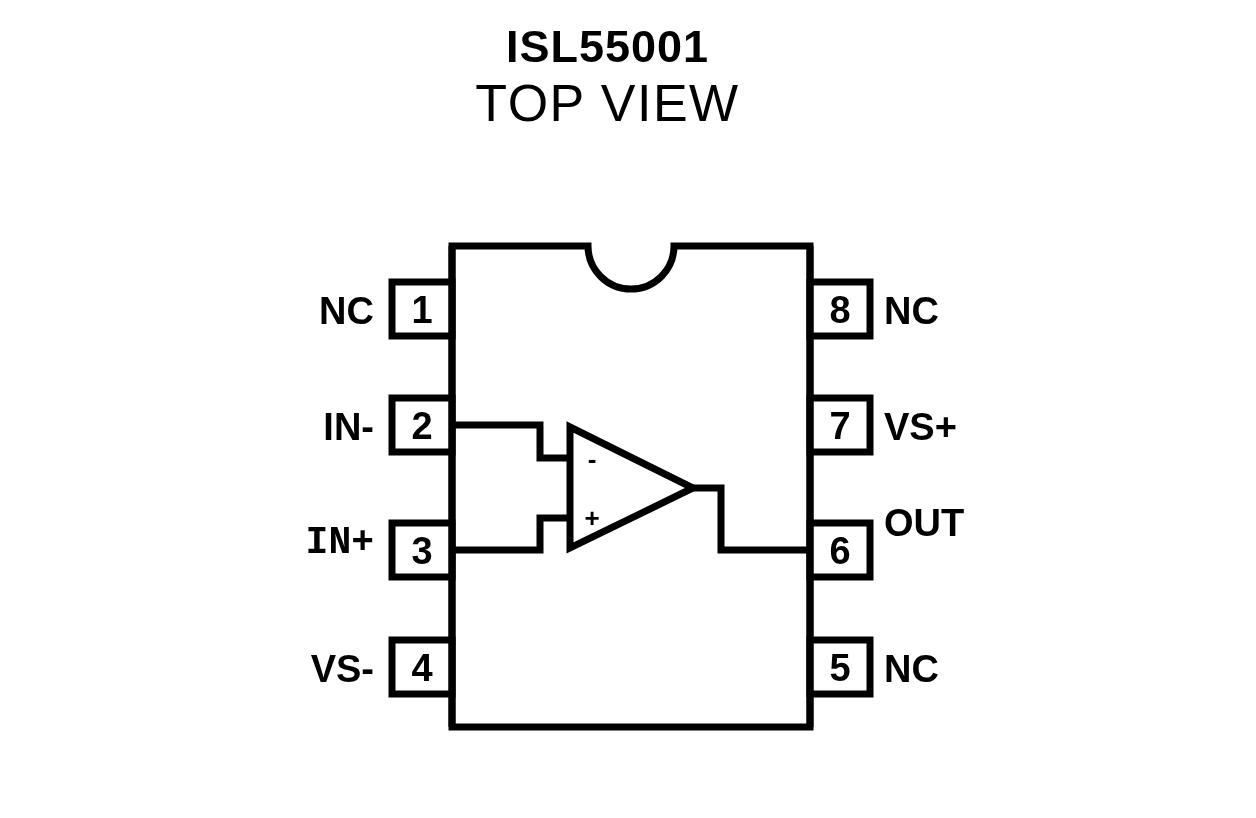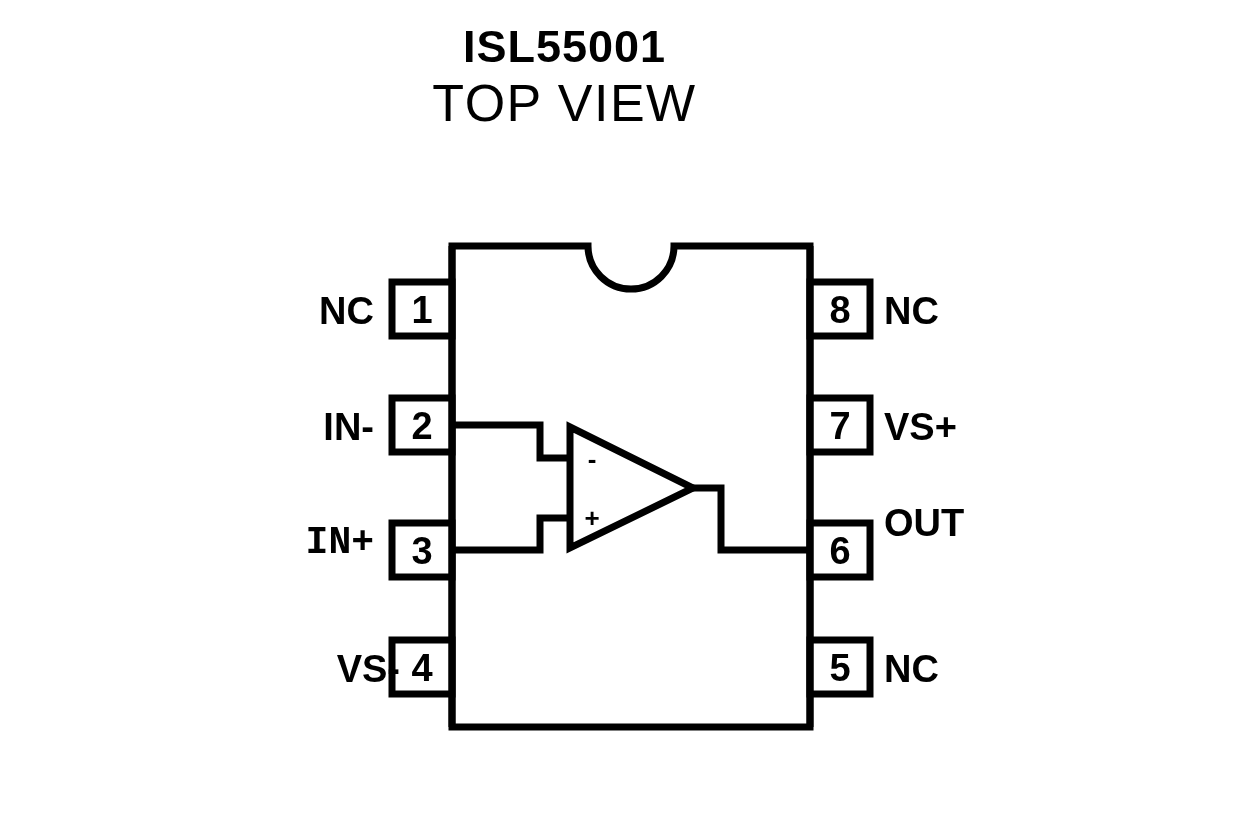--- a/index.html
+++ b/index.html
@@ -20,20 +20,21 @@
     height: 818px;
     background: #ffffff;
   }
   .title-block {
     position: absolute;
     left: 0;
     top: 24px;
     width: 1129px;
     text-align: center;
     line-height: 1.0;
+    padding-left: 43px;
   }
   .title-line {
     display: block;
     font-family: "Liberation Sans", sans-serif;
     font-weight: bold;
     font-size: 45px;
     letter-spacing: 1px;
     color: #000000;
     margin-bottom: 6px;
   }
@@ -126,21 +127,21 @@
     <polyline points="452,550 540,550 540,518 570,518" fill="none" stroke="#000000" stroke-width="7" stroke-linejoin="miter" stroke-linecap="butt"></polyline>
 
     <polyline points="693,488 721,488 721,550 810,550" fill="none" stroke="#000000" stroke-width="7" stroke-linejoin="miter" stroke-linecap="butt"></polyline>
 
     <polygon points="570,427 570,548 693,488" fill="#ffffff" stroke="#000000" stroke-width="7" stroke-linejoin="miter"></polygon>
   </svg>
 
   <div class="pin-label left" style="right:882px; top:292px;">NC</div>
   <div class="pin-label left" style="right:882px; top:408px;">IN-</div>
   <div class="pin-label left" style="right:882px; top:524px;font-family:Liberation Mono, monospace;">IN+</div>
-  <div class="pin-label left" style="right:856px; top:650px;">VS-</div>
+  <div class="pin-label left" style="right:882px; top:650px;">VS-</div>
 
   <div class="pin-label right" style="left:884px; top:292px;">NC</div>
   <div class="pin-label right" style="left:884px; top:408px;">VS+</div>
   <div class="pin-label right" style="left:884px; top:504px;">OUT</div>
   <div class="pin-label right" style="left:884px; top:650px;">NC</div>
 
   <div class="pin-number" style="left:392px; top:291px; width:60px;">1</div>
   <div class="pin-number" style="left:392px; top:407px; width:60px;">2</div>
   <div class="pin-number" style="left:392px; top:532px; width:60px;">3</div>
   <div class="pin-number" style="left:392px; top:649px; width:60px;">4</div>

